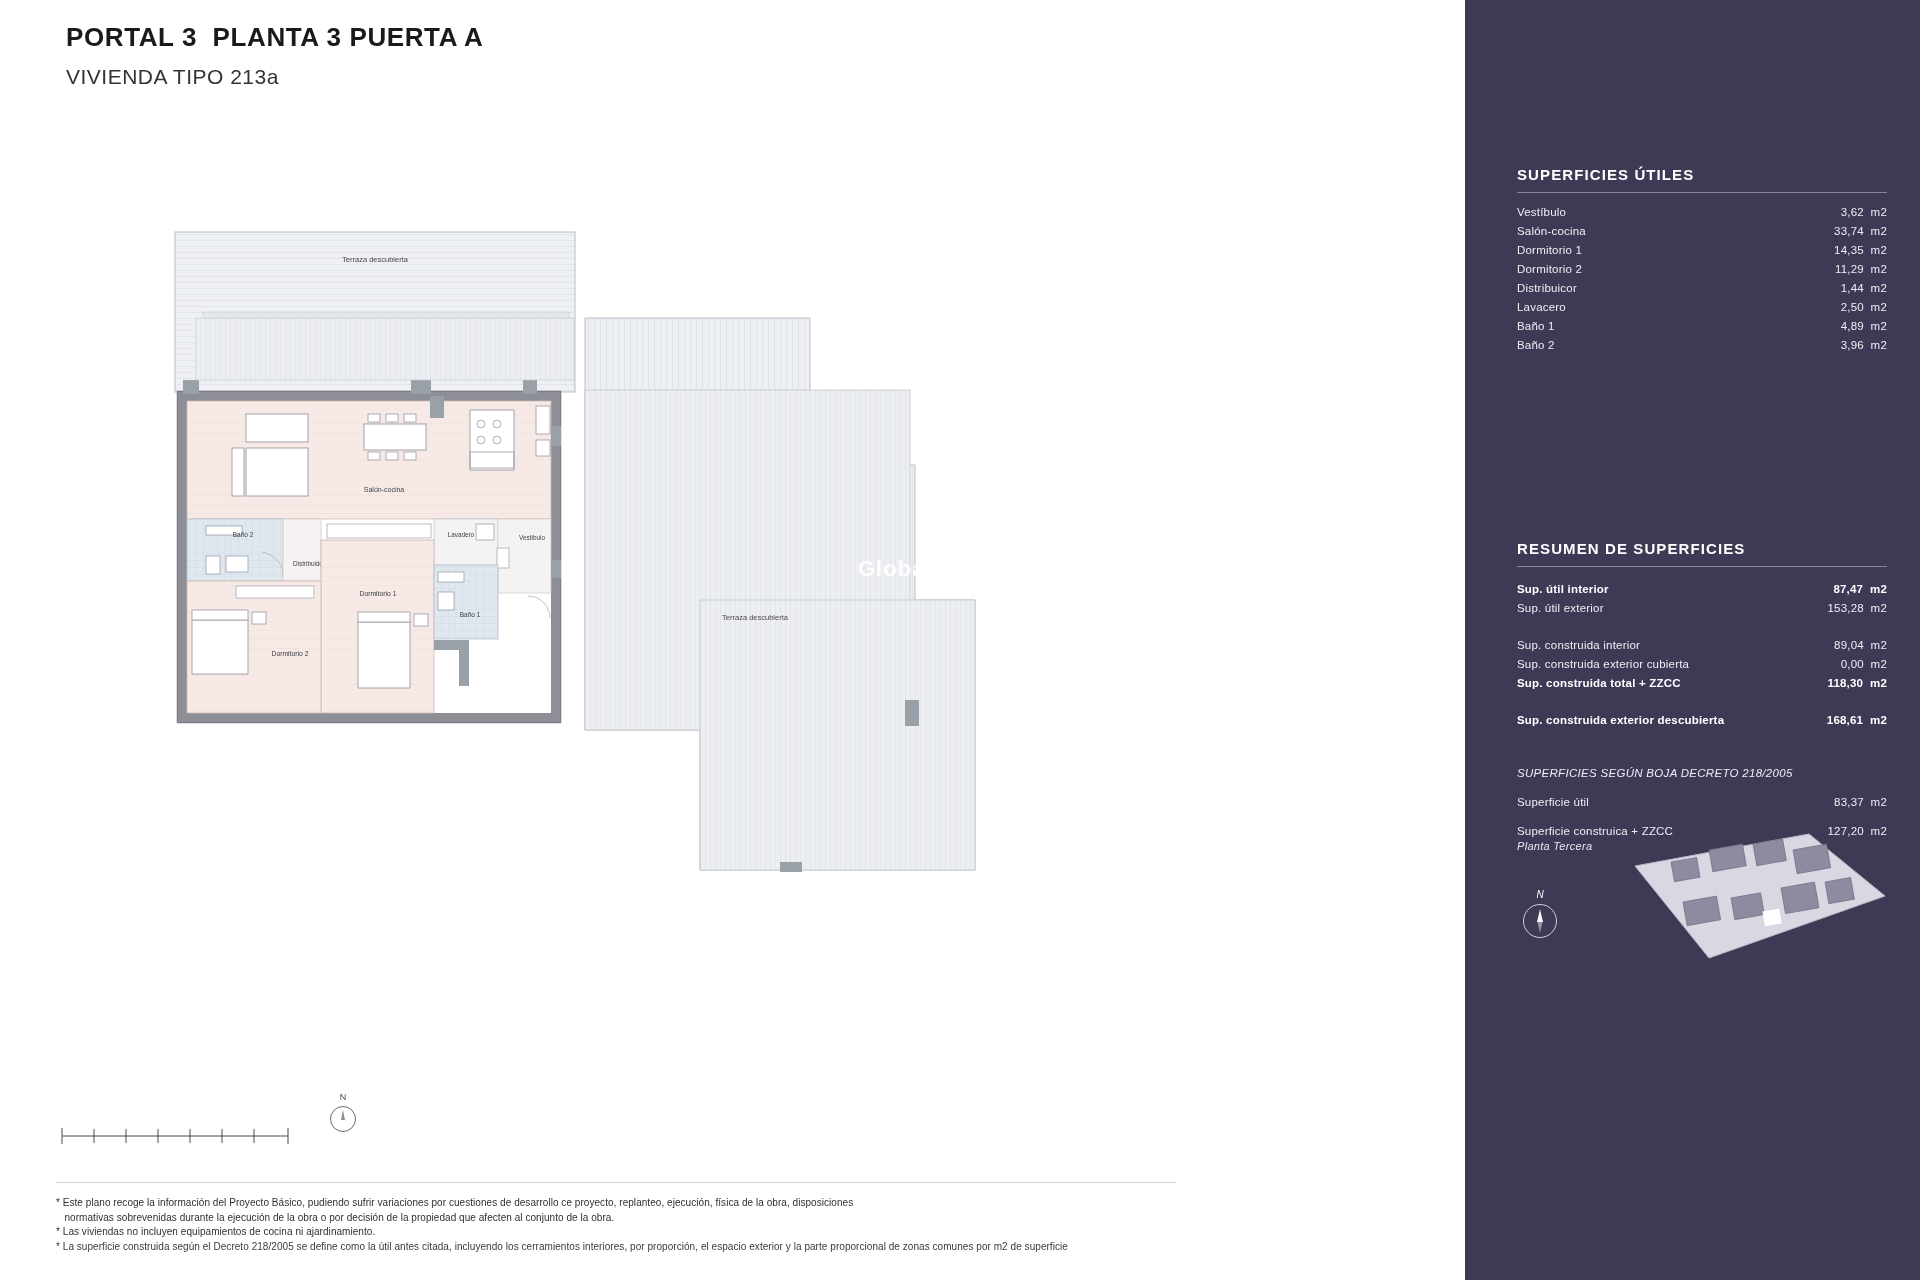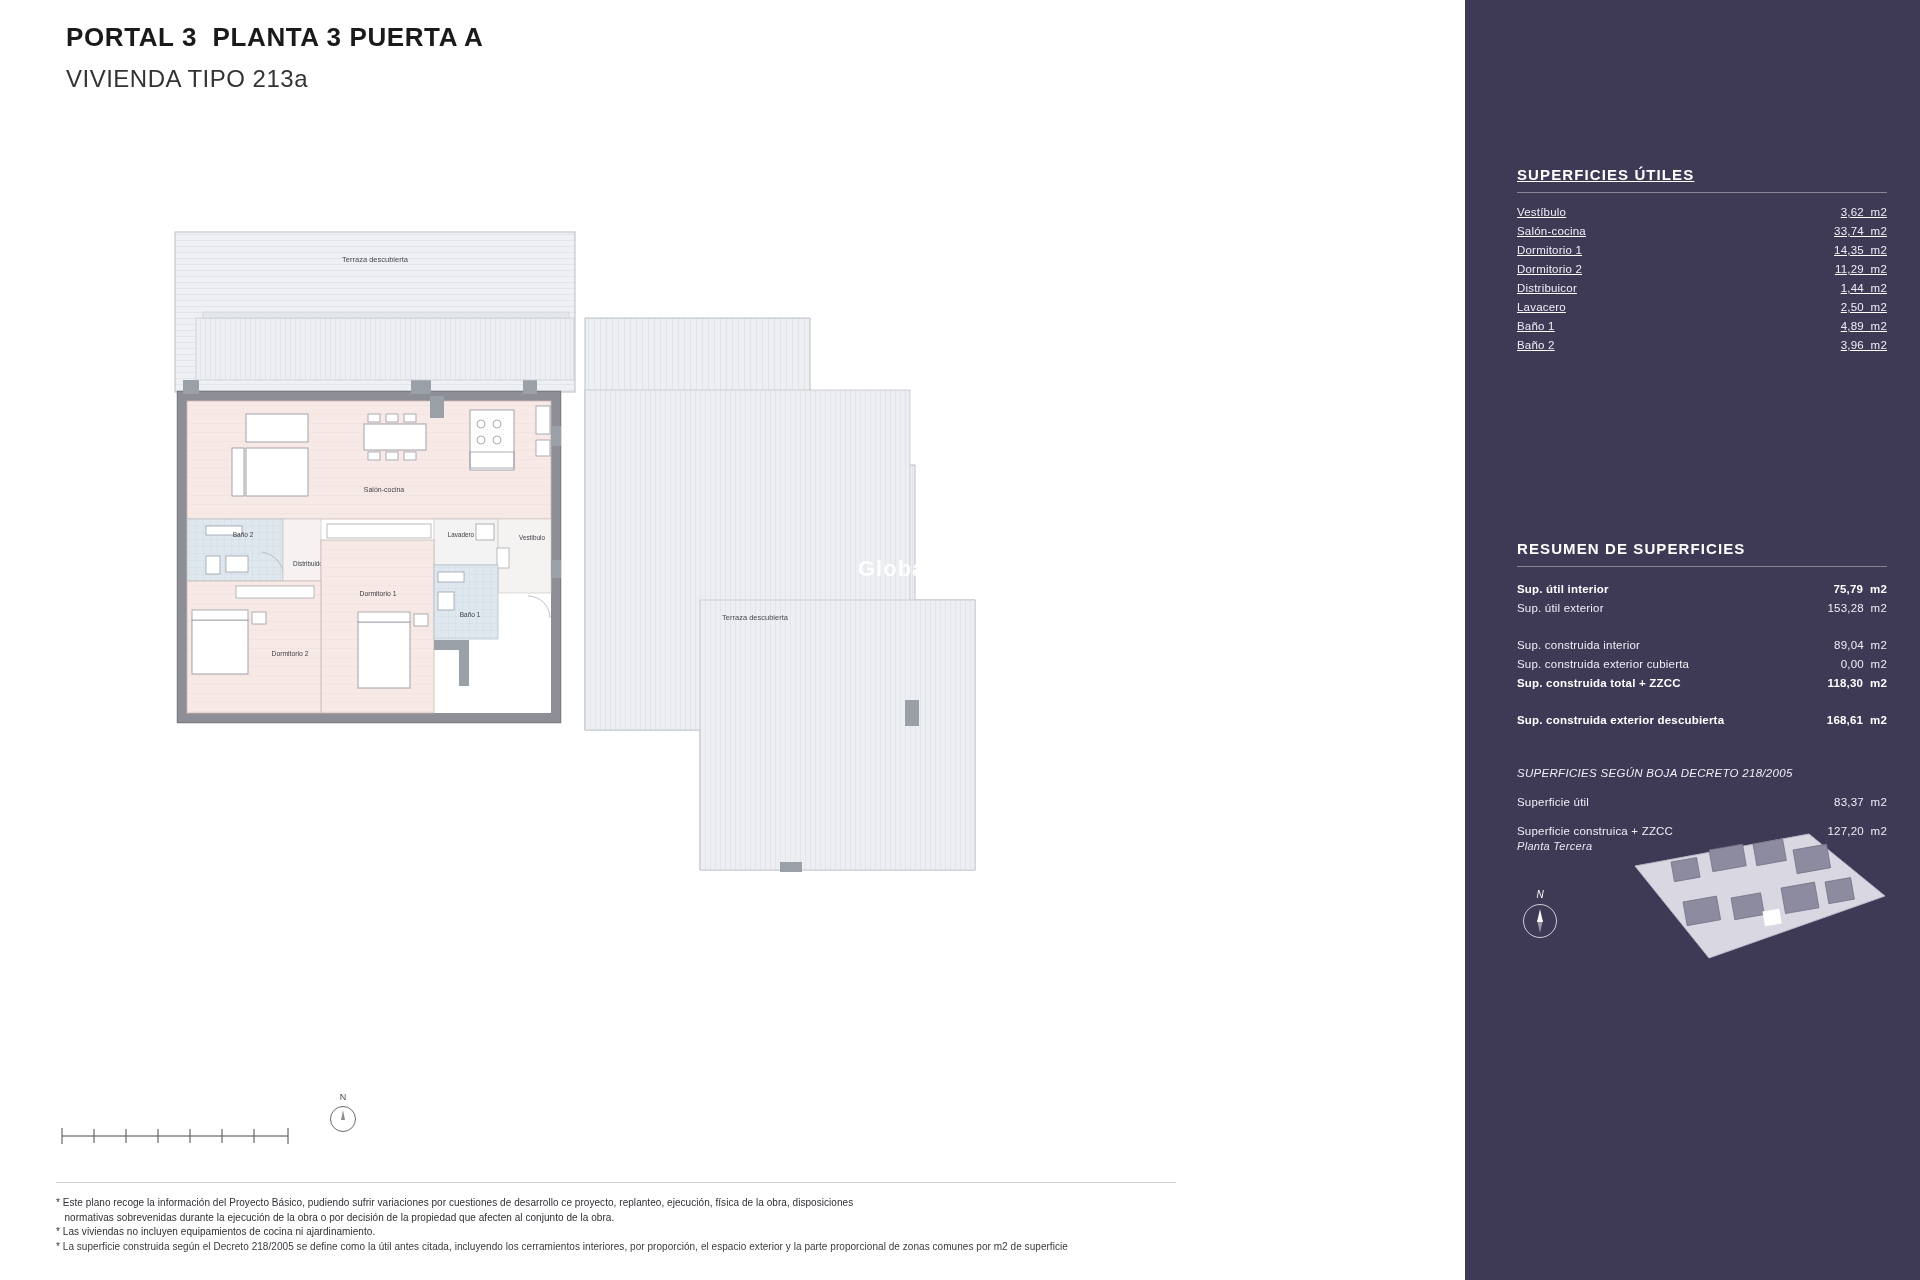--- a/index.html
+++ b/index.html
@@ -17,21 +17,21 @@
   }
 
   
   #header { position: absolute; left: 66px; top: 22px; }
   #title {
     font-size: 26px; font-weight: bold; letter-spacing: 0.6px;
     color: #1a1a1a; white-space: pre;
   }
   #subtitle {
     margin-top: 12px;
-    font-size: 24px; font-weight: normal; letter-spacing: 0.5px;
+    font-size: 21px; font-weight: normal; letter-spacing: 0.5px;
     color: #333333;
   }
 
   
   #side-panel {
     position: absolute; right: 0; top: 0;
     width: 455px; height: 1280px;
     background: #3e3a56;
   }
   .panel-inner { position: absolute; left: 52px; top: 0; width: 370px; color: #ffffff; }
@@ -295,21 +295,21 @@
 
     
     <div id="plan-compass">
       <div class="pc-n">N</div>
       <div class="pc-circle"></div>
     </div>
   </div>
 
   <div id="side-panel">
 
-    <div class="panel-inner" style="top:166px;text-decoration:underline;">
+    <div class="panel-inner" style="top:166px;">
       <div class="panel-heading">SUPERFICIES ÚTILES</div>
       <div class="sep-line"></div>
       <div style="height:9px"></div>
 
       <div class="row">
         <span>Vestíbulo</span>
         <span class="val">3,62  m2</span>
       </div>
       <div class="row">
         <span>Salón-cocina</span>
@@ -341,21 +341,21 @@
       </div>
     </div>
 
     <div class="panel-inner" style="top:540px;">
       <div class="panel-heading">RESUMEN  DE SUPERFICIES</div>
       <div class="sep-line"></div>
       <div style="height:12px"></div>
 
       <div class="row bold">
         <span>Sup. útil interior</span>
-        <span class="val">75,79  m2</span>
+        <span class="val">87,47  m2</span>
       </div>
       <div class="row">
         <span>Sup. útil exterior</span>
         <span class="val">153,28  m2</span>
       </div>
 
       <div class="gap-m"></div>
 
       <div class="row">
         <span>Sup. construida interior</span>

